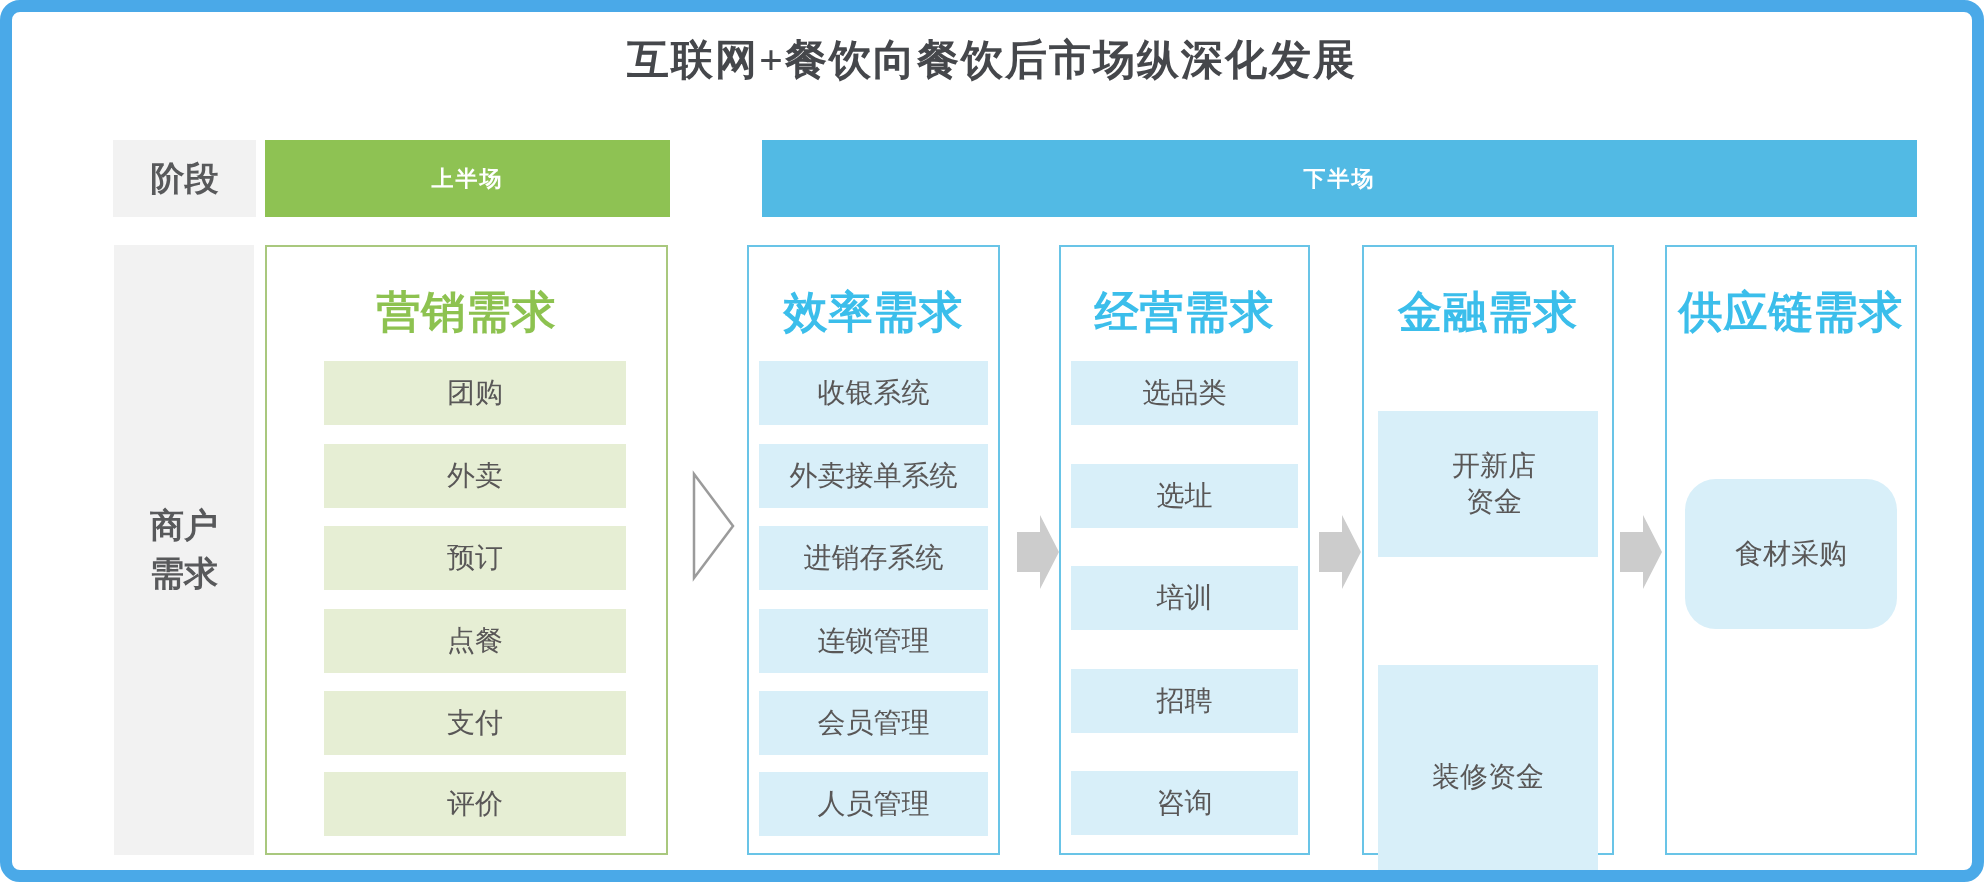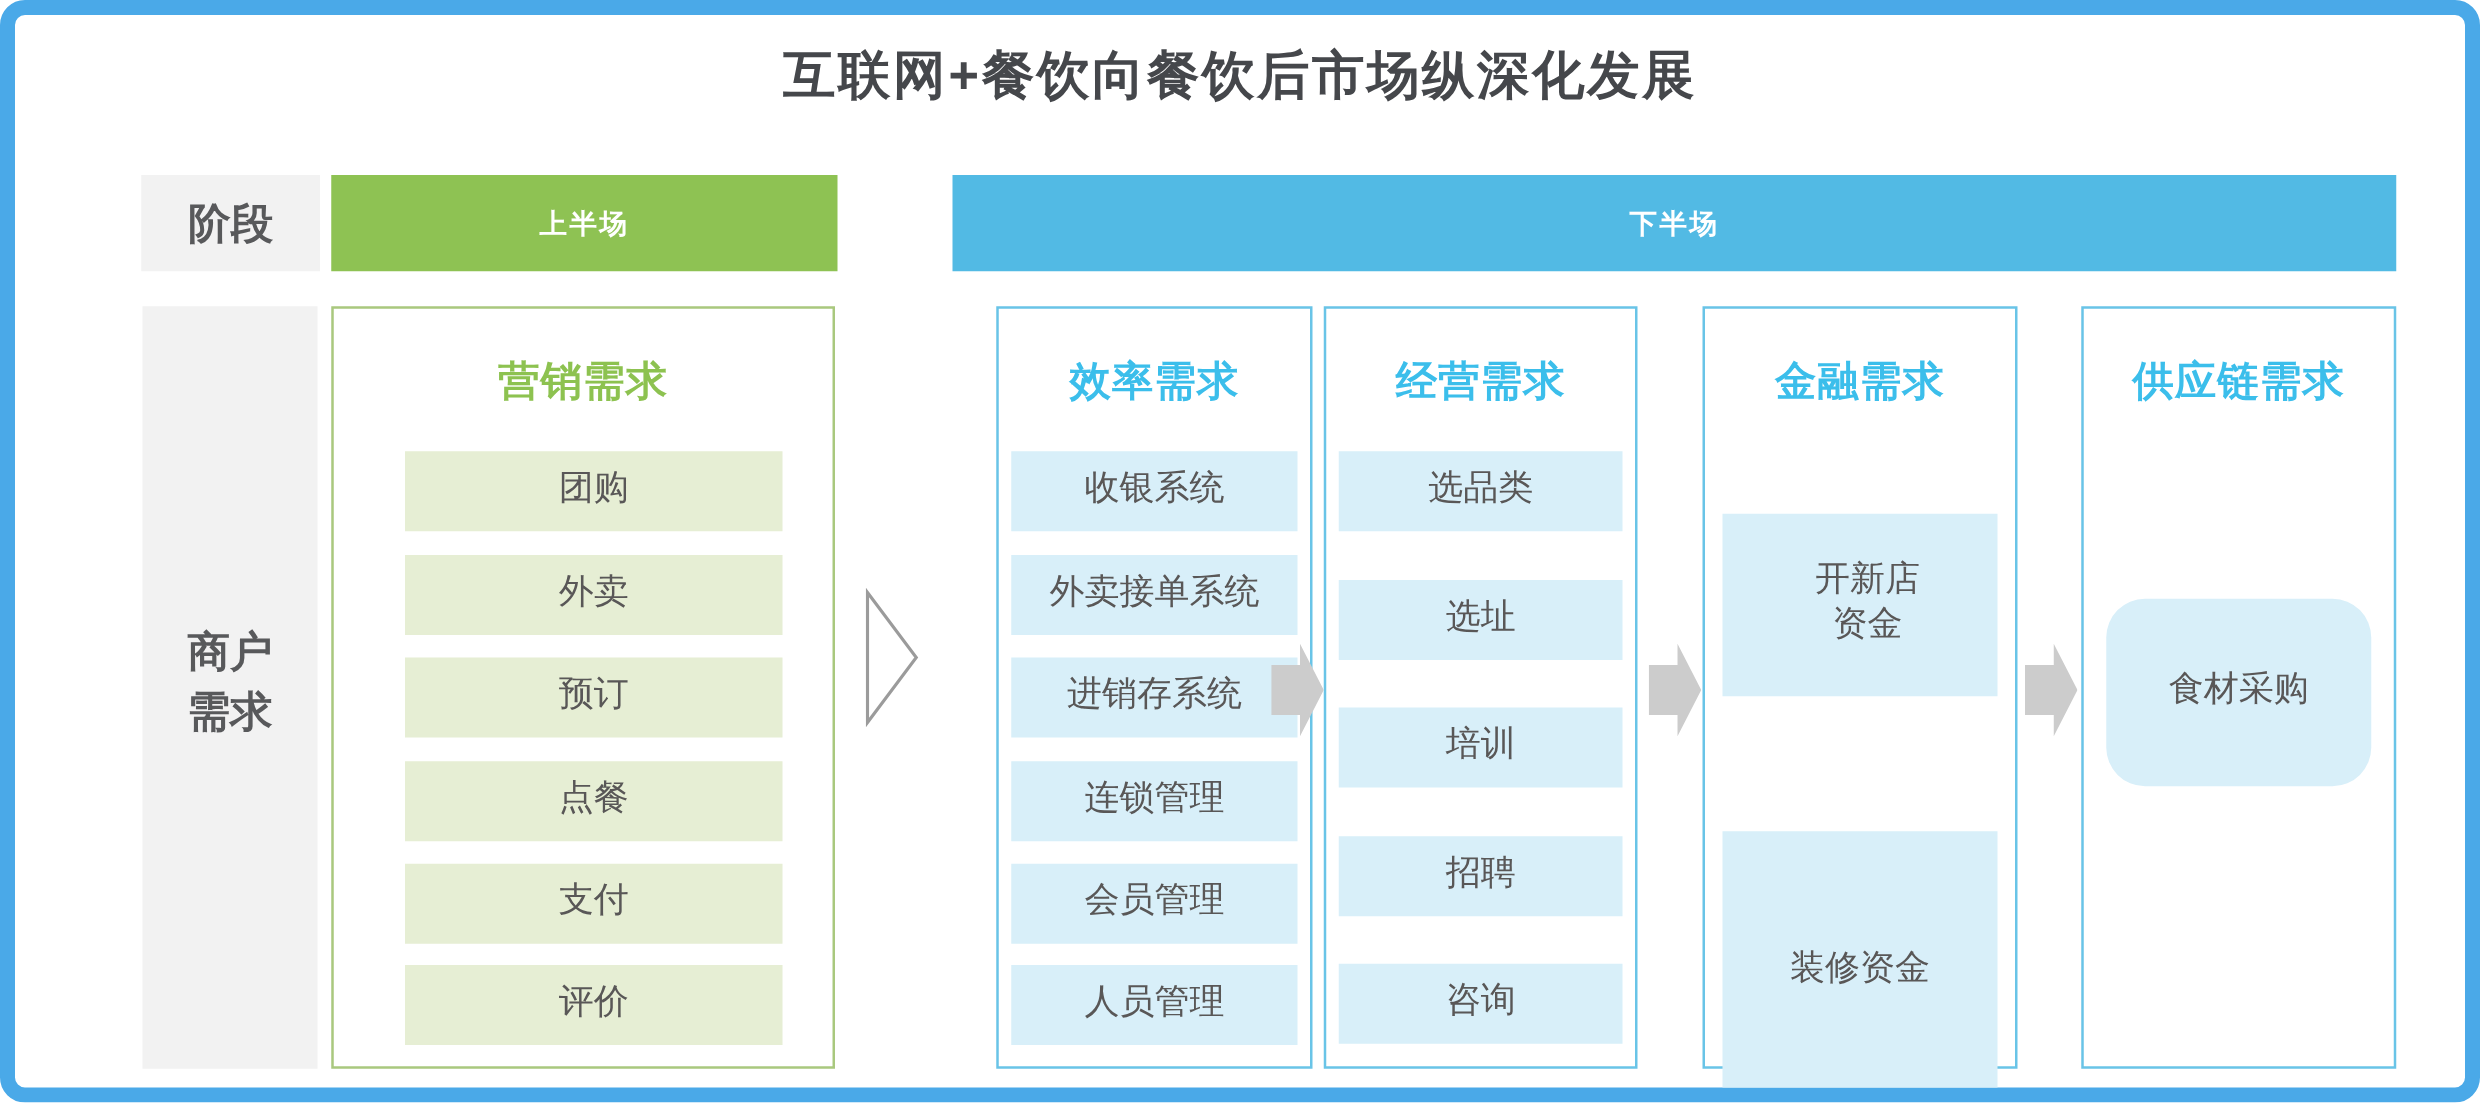--- a/index.html
+++ b/index.html
@@ -1,20 +1,20 @@
 <!DOCTYPE html>
 <html style="--outer-border: #4AA9E8; --second-half-bar: #52BAE4; --first-half-bar: #8EC253; --green-header-text: #8DC250; --blue-header-text: #3BBEEB; --green-item-bg: #E6EED4; --blue-item-bg: #D8EFF9; --gray-box-bg: #F2F2F2; --dark-text: #58595B; --title-text: #45474B; --item-text: #595757; --arrow-gray: #CCCCCC; --triangle-stroke: #9B9B9B; --green-column-border: #A9C87E; --blue-column-border: #69C4E7;"><head>
 <meta charset="utf-8">
 <style>
   html, body { margin: 0; padding: 0; background: #ffffff; }
   .canvas {
     position: relative; width: 1984px; height: 882px; box-sizing: border-box;
     border: 12px solid var(--outer-border, #4AA9E8); border-radius: 20px;
     background: #fff; overflow: hidden;
-    font-family: Liberation Mono, monospace;
+    font-family: Liberation Serif, serif;
   }
   .title {
     position: absolute; left: 0; top: 20px; width: 100%; text-align: center;
     font-size: 42px; font-weight: bold; letter-spacing: 2px;
     color: var(--title-text, #45474B);
   }
   .gray-box {
     background: var(--gray-box-bg, #F2F2F2);
     color: var(--dark-text, #58595B); font-weight: bold;
   }
@@ -34,21 +34,21 @@
     display: flex; align-items: center; justify-content: center; text-align: center;
     font-size: 34px; line-height: 1.4; white-space: pre-line;
   }
   .column {
     position: absolute; top: 233px; height: 610px; box-sizing: border-box; background: #fff;
   }
   .column.green { border: 2px solid var(--green-column-border, #A9C87E); }
   .column.blue  { border: 2px solid var(--blue-column-border, #69C4E7); }
   .col-header {
     position: absolute; top: 36px; left: 0; width: 100%; text-align: center;
-    font-weight: bold; font-size: 33px; letter-spacing: 1px;
+    font-weight: bold; font-size: 44px; letter-spacing: 1px;
   }
   .green .col-header { color: var(--green-header-text, #8DC250); }
   .blue  .col-header { color: var(--blue-header-text, #3BBEEB); }
   .item {
     position: absolute; display: flex; align-items: center; justify-content: center;
     font-size: 28px; color: var(--item-text, #595757); text-align: center;
     white-space: pre-line; line-height: 1.3;
   }
   .green .item { background: var(--green-item-bg, #E6EED4); margin-left: 17px; }
   .blue  .item { background: var(--blue-item-bg, #D8EFF9); }
@@ -70,21 +70,21 @@
   <div id="columns-root">
       <div class="column green" style="left: 253px; width: 403px;">
         <div class="col-header">营销需求</div>
         <div class="item" style="left: 40px; right: 40px; top: 114px; height: 64px;">团购</div>
         <div class="item" style="left: 40px; right: 40px; top: 197px; height: 64px;">外卖</div>
         <div class="item" style="left: 40px; right: 40px; top: 279px; height: 64px;">预订</div>
         <div class="item" style="left: 40px; right: 40px; top: 362px; height: 64px;">点餐</div>
         <div class="item" style="left: 40px; right: 40px; top: 444px; height: 64px;">支付</div>
         <div class="item" style="left: 40px; right: 40px; top: 525px; height: 64px;">评价</div>
       </div>
-      <div class="column blue" style="left: 785px; width: 253px;">
+      <div class="column blue" style="left: 735px; width: 253px;">
         <div class="col-header">效率需求</div>
         <div class="item" style="left: 10px; right: 10px; top: 114px; height: 64px;">收银系统</div>
         <div class="item" style="left: 10px; right: 10px; top: 197px; height: 64px;">外卖接单系统</div>
         <div class="item" style="left: 10px; right: 10px; top: 279px; height: 64px;">进销存系统</div>
         <div class="item" style="left: 10px; right: 10px; top: 362px; height: 64px;">连锁管理</div>
         <div class="item" style="left: 10px; right: 10px; top: 444px; height: 64px;">会员管理</div>
         <div class="item" style="left: 10px; right: 10px; top: 525px; height: 64px;">人员管理</div>
       </div>
       <div class="column blue" style="left: 1047px; width: 251px;">
         <div class="col-header">经营需求</div>

